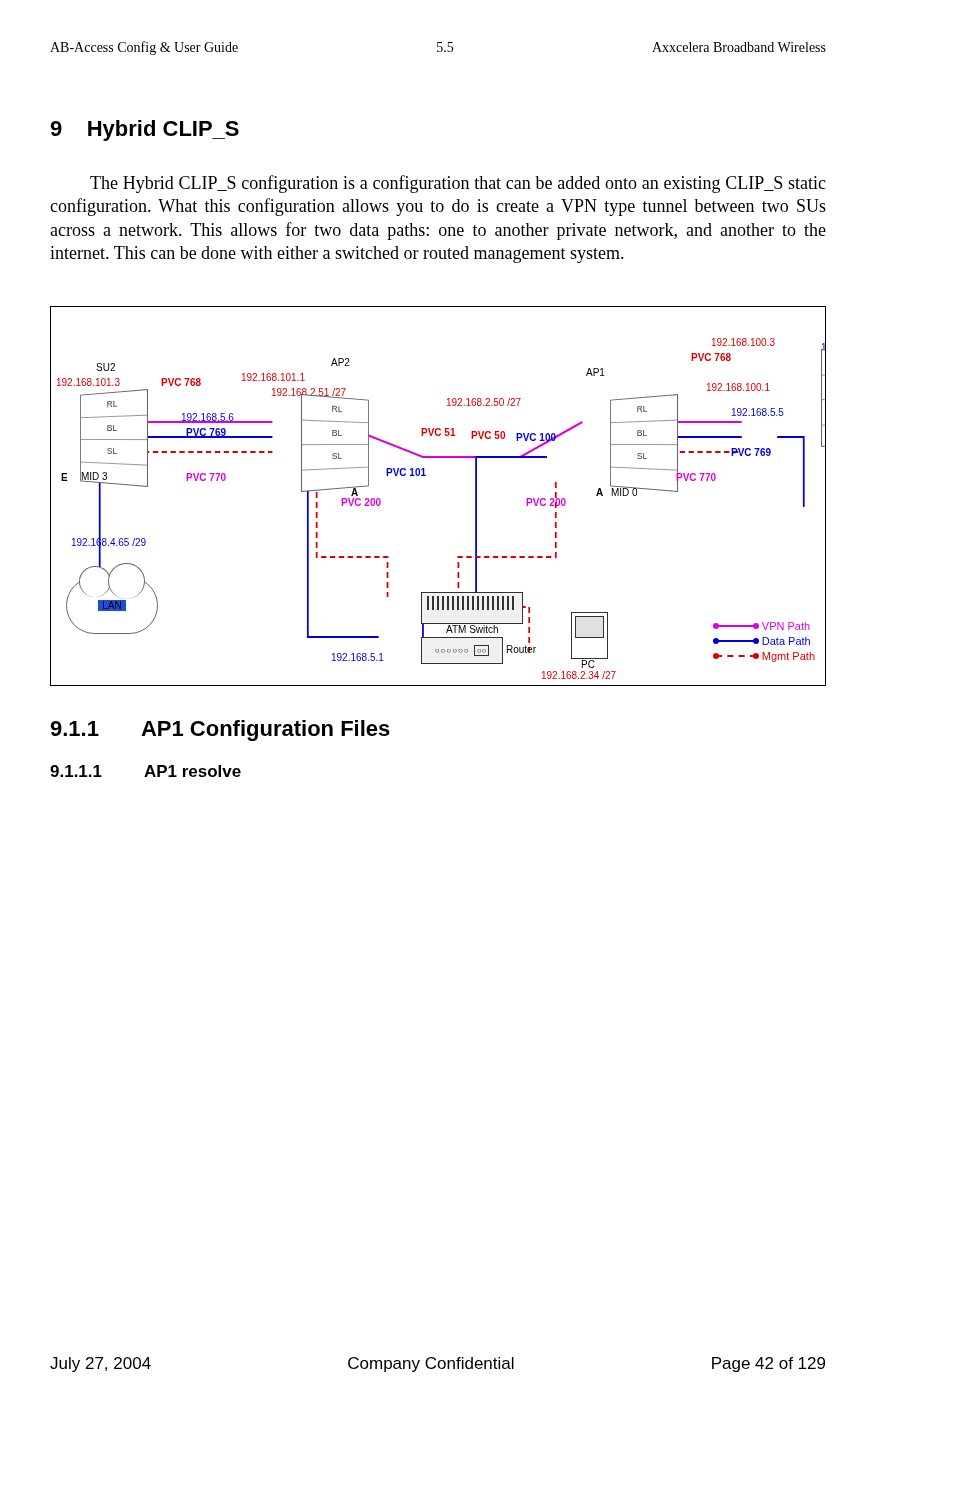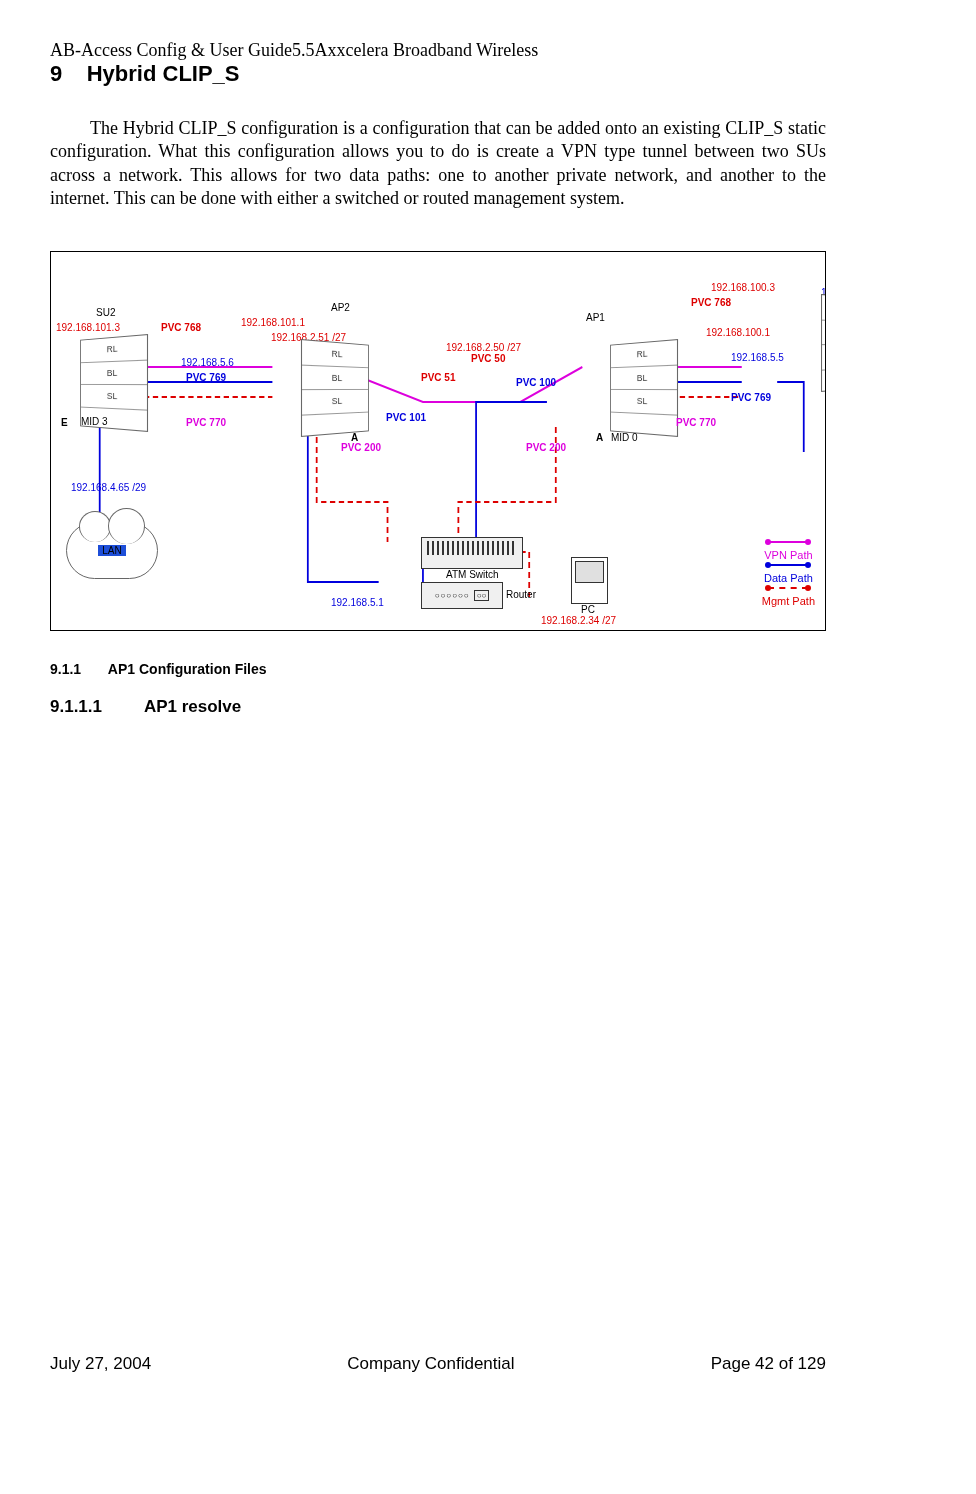--- a/index.html
+++ b/index.html
@@ -8,21 +8,23 @@
     padding: 40px 50px;
     background: #fff;
     color: #000;
     width: 876px;
     height: 1414px;
     position: relative;
     box-sizing: border-box;
   }
   .header {
     display: flex;
-    font-size: 18px;
+    justify-content: space-between;
+    font-size: 14px;
+    margin-bottom: 60px;
   }
   .section-title {
     font-family: Arial, sans-serif;
     font-weight: bold;
     font-size: 22px;
     margin-bottom: 30px;
   }
   .body-text {
     font-size: 18px;
     text-align: justify;
@@ -37,21 +39,21 @@
     position: relative;
     font-family: Arial, sans-serif;
     font-size: 11px;
     margin-bottom: 30px;
     box-sizing: border-box;
     overflow: hidden;
   }
   .sub-heading {
     font-family: Arial, sans-serif;
     font-weight: bold;
-    font-size: 14px;
+    font-size: 22px;
     margin-top: 20px;
     margin-bottom: 20px;
   }
   .sub-sub-heading {
     font-family: Arial, sans-serif;
     font-weight: bold;
     font-size: 17px;
     margin-top: 10px;
   }
   .footer {
@@ -112,21 +114,21 @@
   .blue { color: #00d; }
   .magenta { color: #d0d; }
   .black { color: #000; }
   .bold { font-weight: bold; }
   .legend {
     position: absolute;
     right: 10px;
     bottom: 20px;
     font-size: 11px;
   }
-  .legend div { margin: 3px 0; display: flex; align-items: center; gap: 6px; flex-direction: column; }
+  .legend div { margin: 3px 0; display: flex; align-items: center; gap: 6px; }
   .legend .line { width: 40px; height: 0; border-top: 2px solid; position: relative; }
   .legend .line::before, .legend .line::after {
     content: "";
     position: absolute;
     width: 6px; height: 6px;
     border-radius: 50%;
     top: -4px;
     background: currentColor;
   }
   .legend .line::before { left: -3px; }
@@ -245,21 +247,21 @@
     <div class="row">BL</div>
     <div class="row">SL</div>
     <div class="row"></div>
   </div>
   <span class="label black bold" style="top:180px;left:300px">A</span>
 
   <span class="label red bold" style="top:120px;left:370px;text-align:right">PVC 51</span>
   <span class="label blue bold" style="top:160px;left:335px;text-align:center">PVC 101</span>
   <span class="label magenta bold" style="top:190px;left:290px;text-align:center">PVC 200</span>
 
-  <span class="label red bold" style="top:101px;left:420px;text-align:center">PVC 50</span>
+  <span class="label red bold" style="top:123px;left:420px;text-align:center">PVC 50</span>
   <span class="label blue bold" style="top:125px;left:465px;text-align:center">PVC 100</span>
   <span class="label magenta bold" style="top:190px;left:475px;text-align:center">PVC 200</span>
 
   <span class="label black" style="top:60px;left:535px">AP1</span>
   <span class="label red" style="top:90px;left:395px">192.168.2.50 /27</span>
   <div class="device" style="top:90px;left:555px">
     <div class="row">RL</div>
     <div class="row">BL</div>
     <div class="row">SL</div>
     <div class="row"></div>

